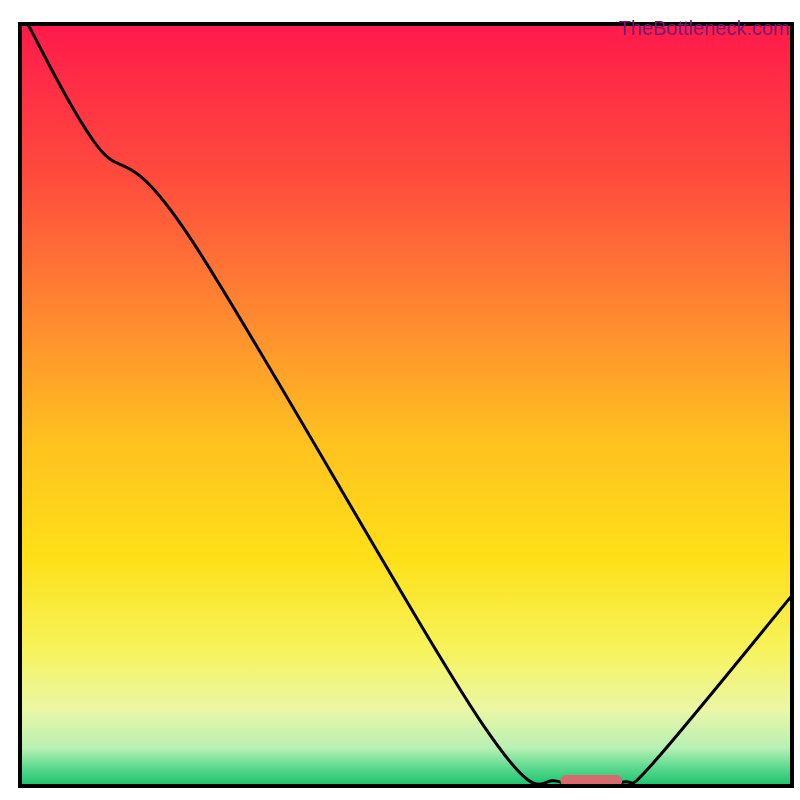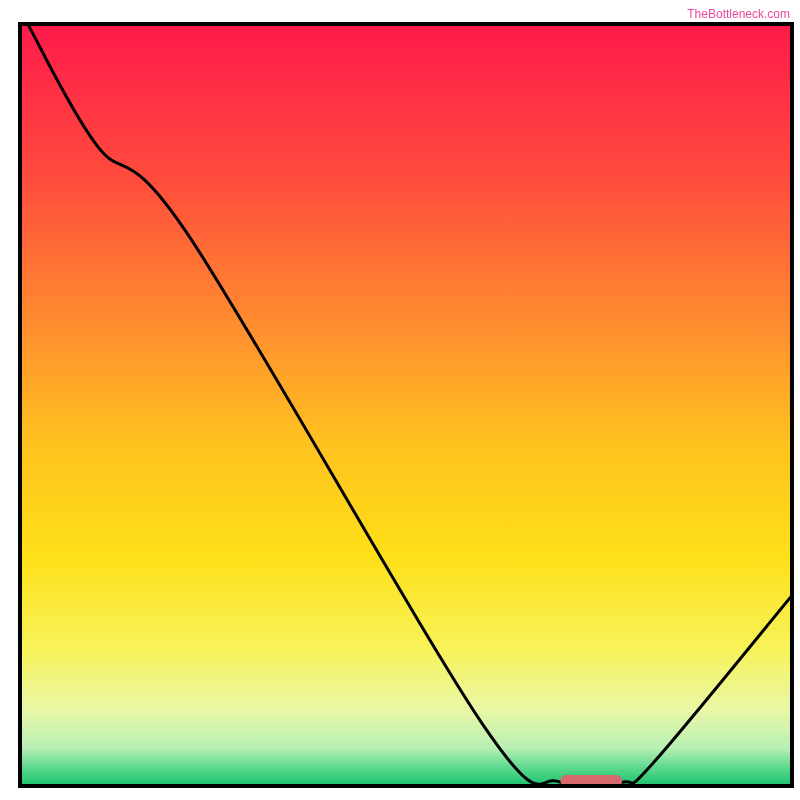--- a/index.html
+++ b/index.html
@@ -10,24 +10,24 @@
     background: #ffffff;
     font-family: Arial, Helvetica, sans-serif;
   }
   .chart-container {
     position: relative;
     width: 800px;
     height: 800px;
   }
   .watermark {
     position: absolute;
-    top: 7px;
+    top: 17px;
     right: 10px;
-    color: #ec4899;
-    font-size: 12px;
+    color: #701a75;
+    font-size: 20px;
     font-weight: 500;
     z-index: 10;
   }
   svg.chart {
     position: absolute;
     left: 0;
     top: 0;
     width: 800px;
     height: 800px;
   }

